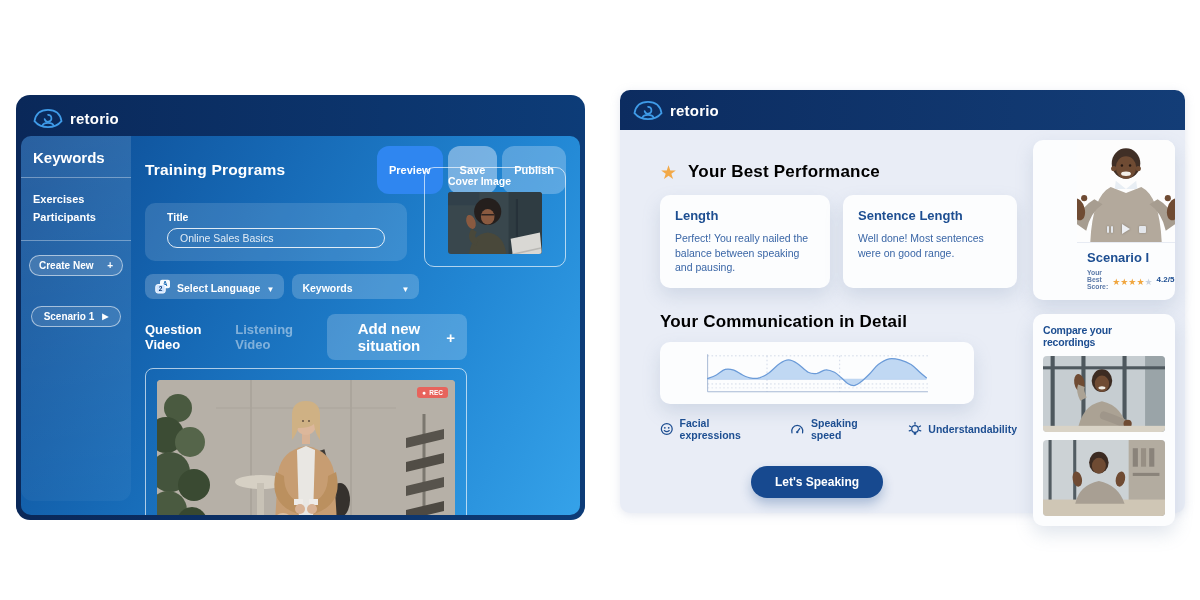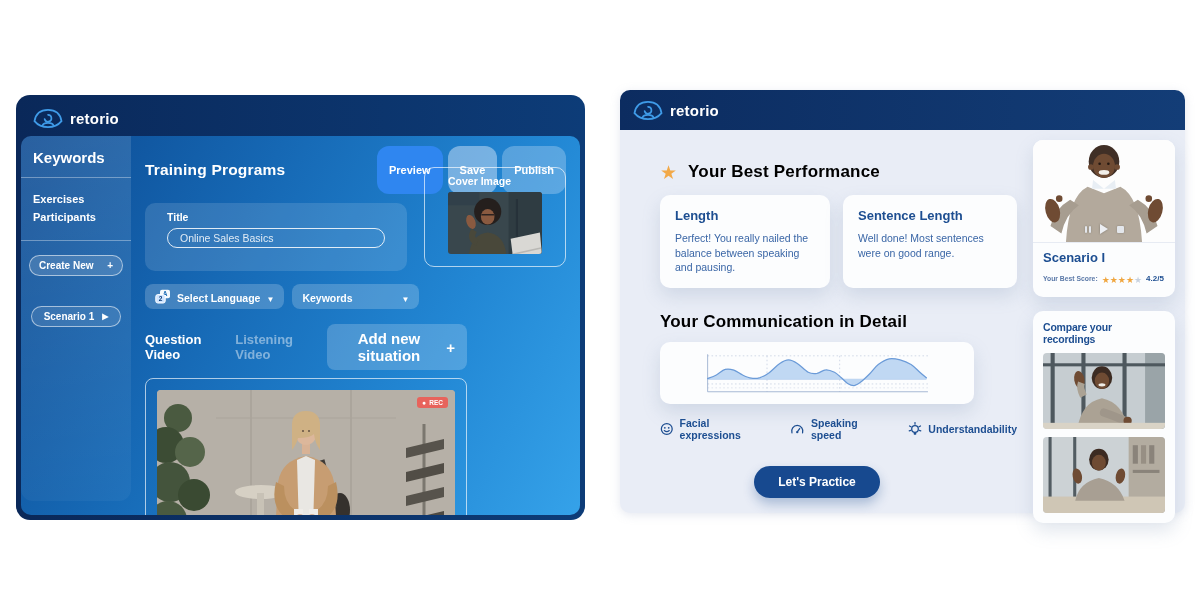--- a/index.html
+++ b/index.html
@@ -41,21 +41,21 @@
   .main { flex:1; position:relative; padding:10px 14px 0; color:#fff; }
   .row-top { display:flex; align-items:center; }
   .pg-title { font-size:15.5px; font-weight:700; letter-spacing:.2px; }
   .top-actions { margin-left:auto; display:flex; gap:5px; }
   .pill { font-size:11px; font-weight:700; color:#fff; border-radius:12px; padding:18px 12px; border:none; }
   .pill.preview { background:#2f86f0; }
   .pill.save { background:rgba(226,238,252,.45); }
   .pill.publish { background:rgba(205,226,248,.32); }
   .title-panel {
     margin-top:9px; width:262px; background:rgba(255,255,255,.13);
-    border-radius:10px; padding:8px 22px 23px;
+    border-radius:10px; padding:8px 22px 13px;
   }
   .field-label { font-size:10.5px; font-weight:700; margin-bottom:5px; }
   .title-input {
     width:218px; background:transparent; border:1.5px solid rgba(255,255,255,.85);
     border-radius:13px; color:rgba(255,255,255,.85); font-size:10.5px; padding:3px 12px;
     font-family:"Liberation Sans", sans-serif; outline:none;
   }
   .lang-row { margin-top:13px; display:flex; gap:8px; }
   .lang-btn, .keywords-btn {
     background:rgba(255,255,255,.20); border:none; color:#fff; border-radius:8px;
@@ -124,21 +124,21 @@
   .legend { margin-top:13px; display:flex; gap:20px; align-items:center; }
   .legend-item { display:flex; align-items:center; gap:6px; }
   .legend-item span { color:#1d4e91; font-size:10.5px; font-weight:700; }
   .practice-wrap { margin-top:25px; width:314px; text-align:center; }
   .practice-btn {
     background:#17498f; color:#fff; border:none; font-size:12px; font-weight:700;
     padding:9px 24px; border-radius:17px; box-shadow:0 6px 12px rgba(23,73,143,.3);
     font-family:"Liberation Sans", sans-serif;
   }
   .col-side { width:142px; flex:none; }
-  .scenario-card { overflow:hidden; }
+  .scenario-card { overflow:hidden;padding-left:44px; }
   .scene-photo { height:102px; background:#fdfdfd; position:relative; }
   .scene-photo svg { display:block; width:100%; height:100%; }
   .mini-controls { position:absolute; left:0; right:0; bottom:8px; display:flex; justify-content:center; gap:9px; align-items:center; }
   .mc-pause { display:flex; gap:2px; }
   .mc-pause i { width:2px; height:7px; background:#e3e6eb; border-radius:1px; box-shadow:0 0 2px rgba(0,0,0,.25); }
   .mc-play { width:0; height:0; border-left:8px solid #eceef2; border-top:5px solid transparent; border-bottom:5px solid transparent; filter:drop-shadow(0 0 1px rgba(0,0,0,.3)); }
   .mc-stop { width:7px; height:7px; background:#e3e6eb; border-radius:1px; box-shadow:0 0 2px rgba(0,0,0,.25); }
   .scene-footer { border-top:1px solid #e7ebf3; padding:7px 10px 10px; }
   .scene-footer h3 { color:#1d4e91; font-size:13px; font-weight:700; }
   .score-row { margin-top:4px; display:flex; align-items:center; gap:4px; }
@@ -399,21 +399,21 @@
             <line x1="1.5" y1="4" x2="3" y2="4.8" stroke="#1d4e91" stroke-width="1.2" stroke-linecap="round"></line>
             <line x1="12.5" y1="4" x2="11" y2="4.8" stroke="#1d4e91" stroke-width="1.2" stroke-linecap="round"></line>
             <line x1="1.2" y1="8.8" x2="2.8" y2="8.4" stroke="#1d4e91" stroke-width="1.2" stroke-linecap="round"></line>
             <line x1="12.8" y1="8.8" x2="11.2" y2="8.4" stroke="#1d4e91" stroke-width="1.2" stroke-linecap="round"></line>
           </svg>
           <span>Understandability</span>
         </div>
       </div>
 
       <div class="practice-wrap">
-        <button class="practice-btn">Let's Practice</button>
+        <button class="practice-btn">Let's Speaking</button>
       </div>
     </div>
 
     <div class="col-side">
       <div class="card scenario-card">
         <div class="scene-photo">
           <svg viewBox="0 0 130 100" preserveAspectRatio="xMidYMid slice">
             <rect width="130" height="100" fill="#fdfdfd"></rect>
             <path d="M30 100 Q32 55 50 46 L65 52 L80 46 Q98 55 100 100 Z" fill="#b3a99c"></path>
             <path d="M34 58 Q20 66 16 82 L26 89 Q30 71 42 63 Z" fill="#a79d90"></path>

